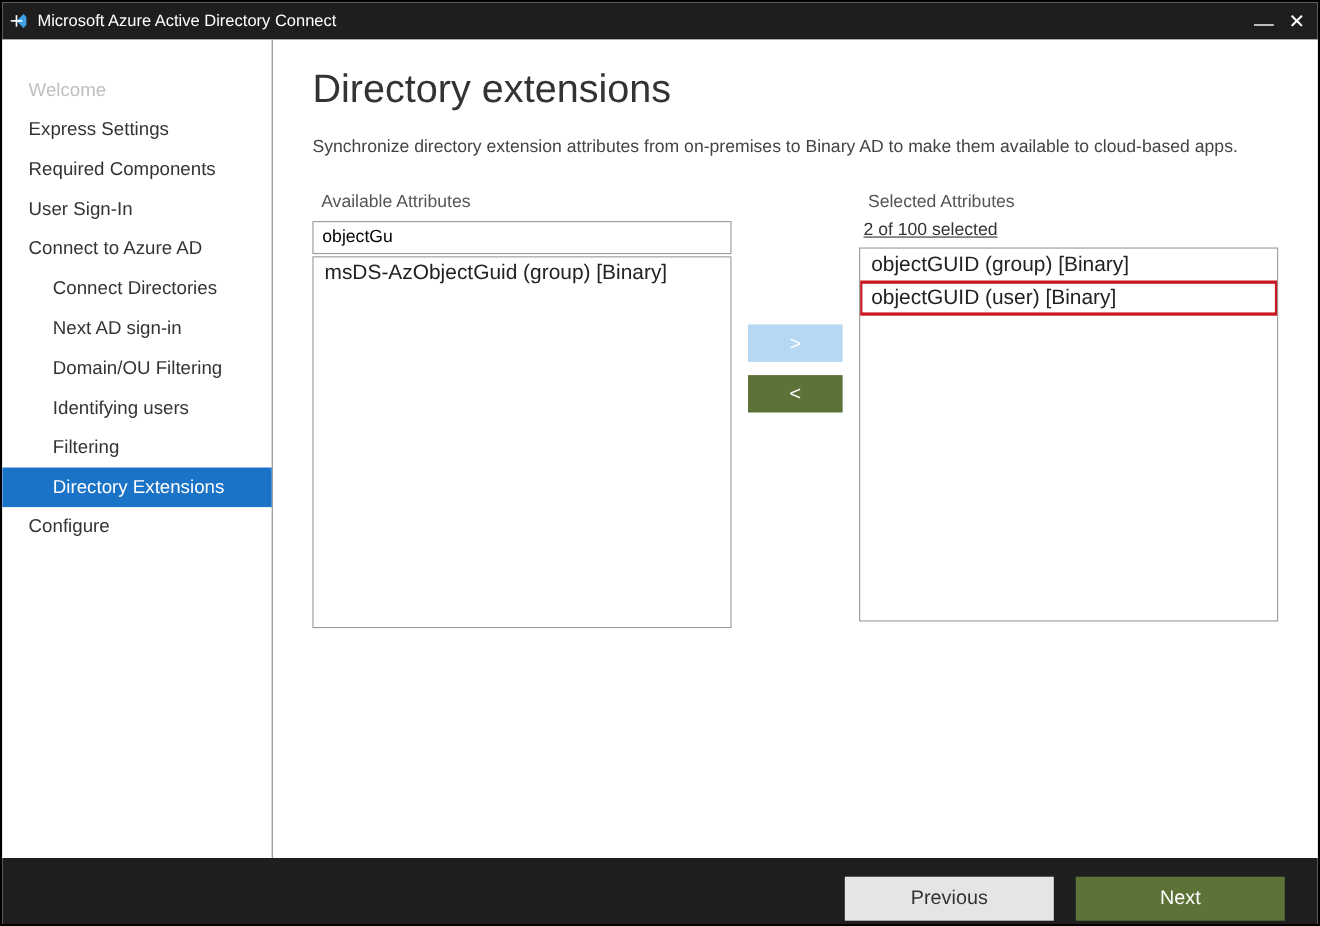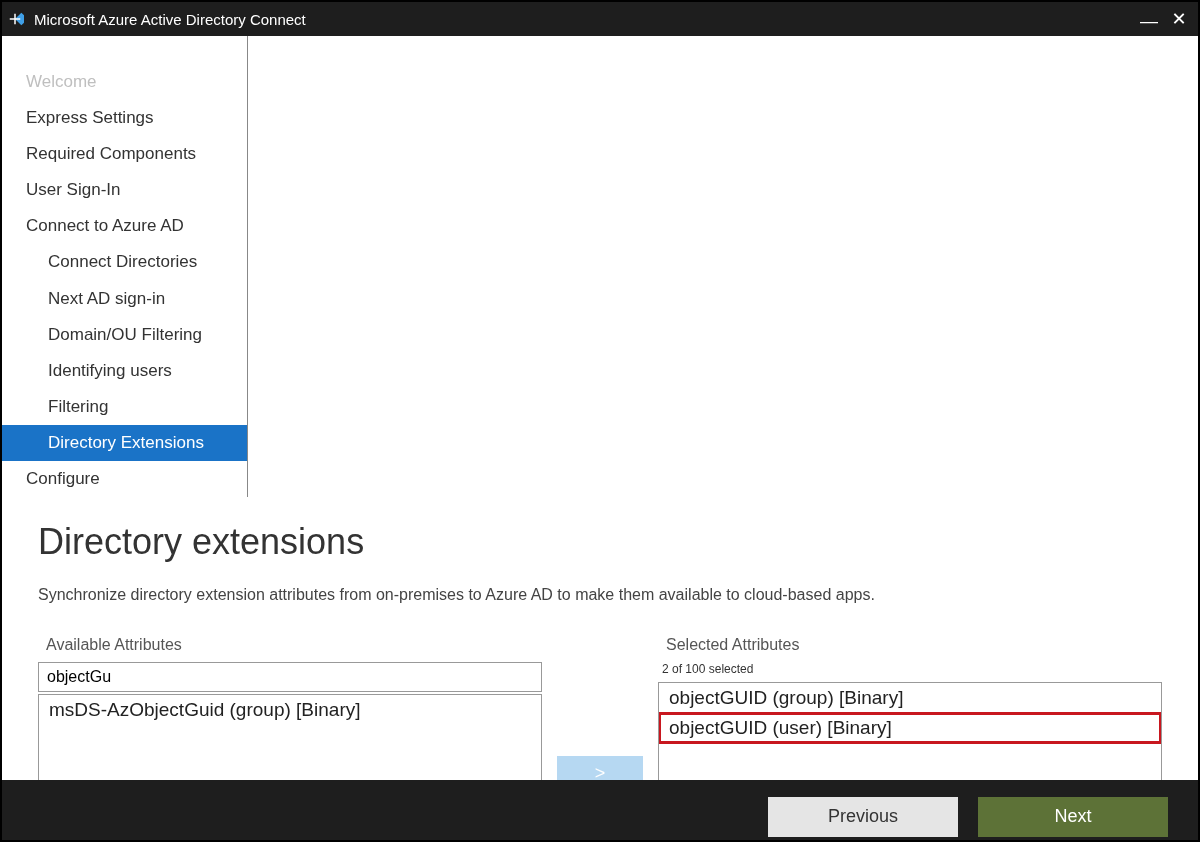--- a/index.html
+++ b/index.html
@@ -33,21 +33,20 @@
     cursor: pointer;
     font-size: 18px;
     line-height: 18px;
   }
   .minbtn { font-size: 20px; position: relative; top: 2px; }
 
   .content {
     display: flex;
     background: #fff;
     height: calc(100% - 34px - 60px);
-    flex-direction: column;
   }
   .sidebar {
     width: 246px;
     border-right: 1px solid #888;
     padding-top: 28px;
     font-size: 17px;
     color: #333;
   }
   .sidebar .nav-item {
     padding: 7px 12px 7px 24px;
@@ -128,24 +127,25 @@
     height: 34px;
     border: none;
     font-size: 18px;
     color: #fff;
     cursor: pointer;
   }
   .movebtn.add { background: #b6d8f2; color: #fff; }
   .movebtn.remove { background: #5d7237; }
 
   .counter {
-    font-size: 12px;
+    font-size: 16px;
     color: #333;
     margin-bottom: 6px;
     padding-left: 4px;
+    text-decoration: underline;
   }
 
   .footer {
     background: #1e1e1e;
     height: 73px;
     display: flex;
     justify-content: flex-end;
     align-items: center;
     gap: 20px;
     padding-right: 30px;
@@ -185,21 +185,21 @@
       <div class="nav-item nav-sub">Next AD sign-in</div>
       <div class="nav-item nav-sub">Domain/OU Filtering</div>
       <div class="nav-item nav-sub">Identifying users</div>
       <div class="nav-item nav-sub">Filtering</div>
       <div class="nav-item nav-sub active">Directory Extensions</div>
       <div class="nav-item">Configure</div>
     </div>
 
   <div class="main">
     <h1>Directory extensions</h1>
-    <div class="descr">Synchronize directory extension attributes from on-premises to Azure AD to make them available to cloud-based apps.</div>
+    <div class="descr">Synchronize directory extension attributes from on-premises to Binary AD to make them available to cloud-based apps.</div>
 
     <div class="columns">
       <div class="col">
         <div class="col-label">Available Attributes</div>
         <input class="searchbox" type="text" value="objectGu" style="">
         <div class="listbox" id="available-list">
             <div class="list-item">msDS-AzObjectGuid (group) [Binary]</div>
           </div>
       </div>
 

